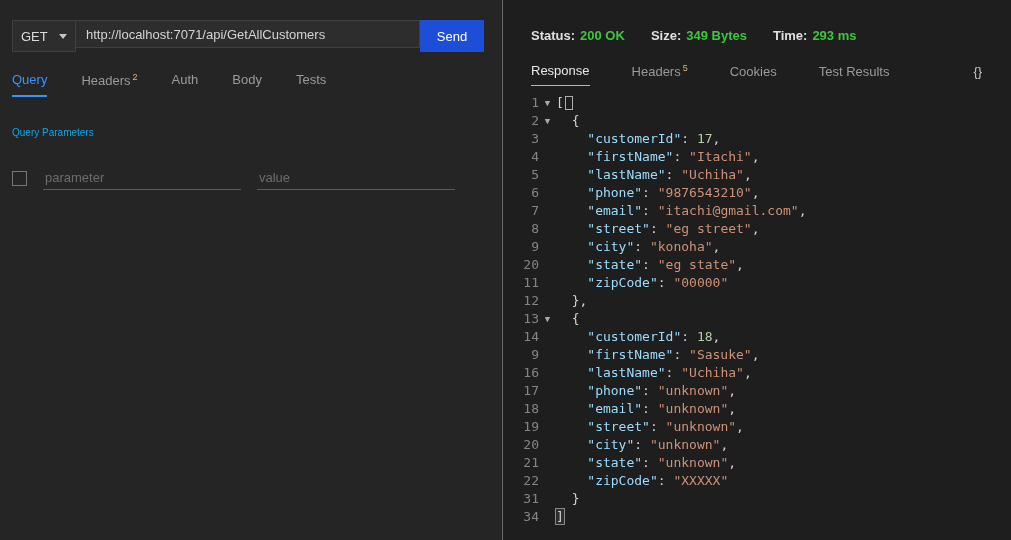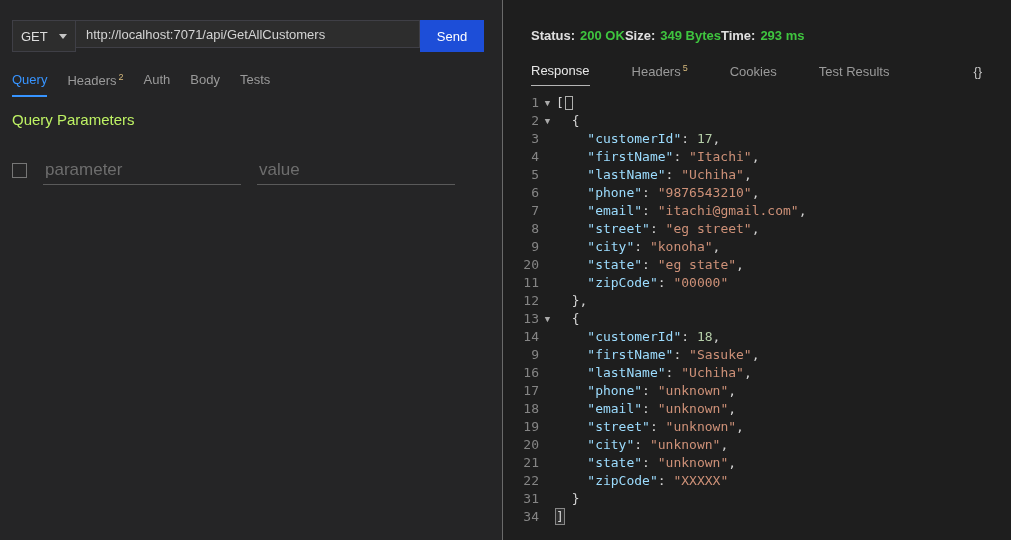--- a/index.html
+++ b/index.html
@@ -8,34 +8,34 @@
   .app { width:1011px; height:540px; display:flex; overflow:hidden; background:#1e1e1e; }
 
   
   .left-panel { width:503px; flex-shrink:0; background:#252526; border-right:1px solid #6a6a6a; padding:20px 18px 0 12px; }
   .request-bar { display:flex; height:32px; }
   .method-select { width:64px; height:32px; background:#2d2d2d; border:1px solid #3f3f46; display:flex; align-items:center; justify-content:space-between; padding:8px 8px; font-size:13px; color:#dddddd; cursor:pointer; }
   .chev { width:0; height:0; border-left:4px solid transparent; border-right:4px solid transparent; border-top:5px solid #c5c5c5; }
   .url-input { flex:1; height:28px; background:#2d2d2d; border:1px solid #3f3f46; border-left:none; color:#d4d4d4; font-size:13px; padding:0 10px; outline:none; font-family:"Liberation Sans", sans-serif; }
   .send-btn { width:64px; height:32px; background:#1d4ed8; color:#ffffff; border:none; font-size:13px; cursor:pointer; font-family:"Liberation Sans", sans-serif; }
 
-  .tabs { display:flex; gap:20px; margin-top:20px; font-size:13px; color:#9a9a9a;text-align:right; }
+  .tabs { display:flex; gap:34px; margin-top:20px; font-size:13px; color:#9a9a9a;text-align:right; }
   .tab { padding-bottom:8px; cursor:pointer; white-space:nowrap; }
   .tab.active-blue { color:#3794ff; border-bottom:2px solid #3794ff; }
   .tab sup { font-size:9px; color:#d7ba7d; margin-left:2px; }
 
-  .section-title { margin-top:14px; font-size:15px; color:#bef264; }
+  .section-title { margin-top:30px; font-size:10px; color:#0ea5e9; }
   .param-row { margin-top:28px; display:flex; align-items:center; gap:16px; }
   .checkbox { width:15px; height:15px; border:1px solid #767676; background:transparent; cursor:pointer; flex-shrink:0; }
-  .underline-input { width:198px; background:transparent; border:none; border-bottom:1px solid #5a5a5a; color:#cccccc; font-size:17px; padding:4px 2px; outline:none; font-family:"Liberation Sans", sans-serif; }
+  .underline-input { width:198px; background:transparent; border:none; border-bottom:1px solid #5a5a5a; color:#cccccc; font-size:13px; padding:4px 2px; outline:none; font-family:"Liberation Sans", sans-serif; }
   .underline-input::placeholder { color:#6d6d6d; }
 
   
   .right-panel { flex:1; display:flex; flex-direction:column; min-width:0; }
-  .status-bar { padding:28px 0 0 28px; font-size:13px; font-weight:bold; display:flex; }
+  .status-bar { padding:28px 0 0 28px; font-size:13px; font-weight:bold; display:flex; gap:26px; }
   .stat .lbl { color:#e0e0e0; }
   .stat .val { color:#3fc53f; margin-left:5px; }
 
   .resp-tabs { margin-top:20px; padding:0 30px 0 28px; display:flex; gap:42px; align-items:flex-end; font-size:13px; color:#9a9a9a; }
   .resp-tabs .tab { padding-bottom:7px; }
   .tab.active-white { color:#e8e8e8; border-bottom:1px solid #b5b5b5; }
   .tab-spacer { flex:1; }
   .tab-icon { color:#c5c5c5; font-size:13px; padding-bottom:7px; cursor:pointer; }
 
   .code-area { margin-top:8px; flex:1; overflow:hidden; font-family:"DejaVu Sans Mono", monospace; font-size:13px; line-height:18px; }

